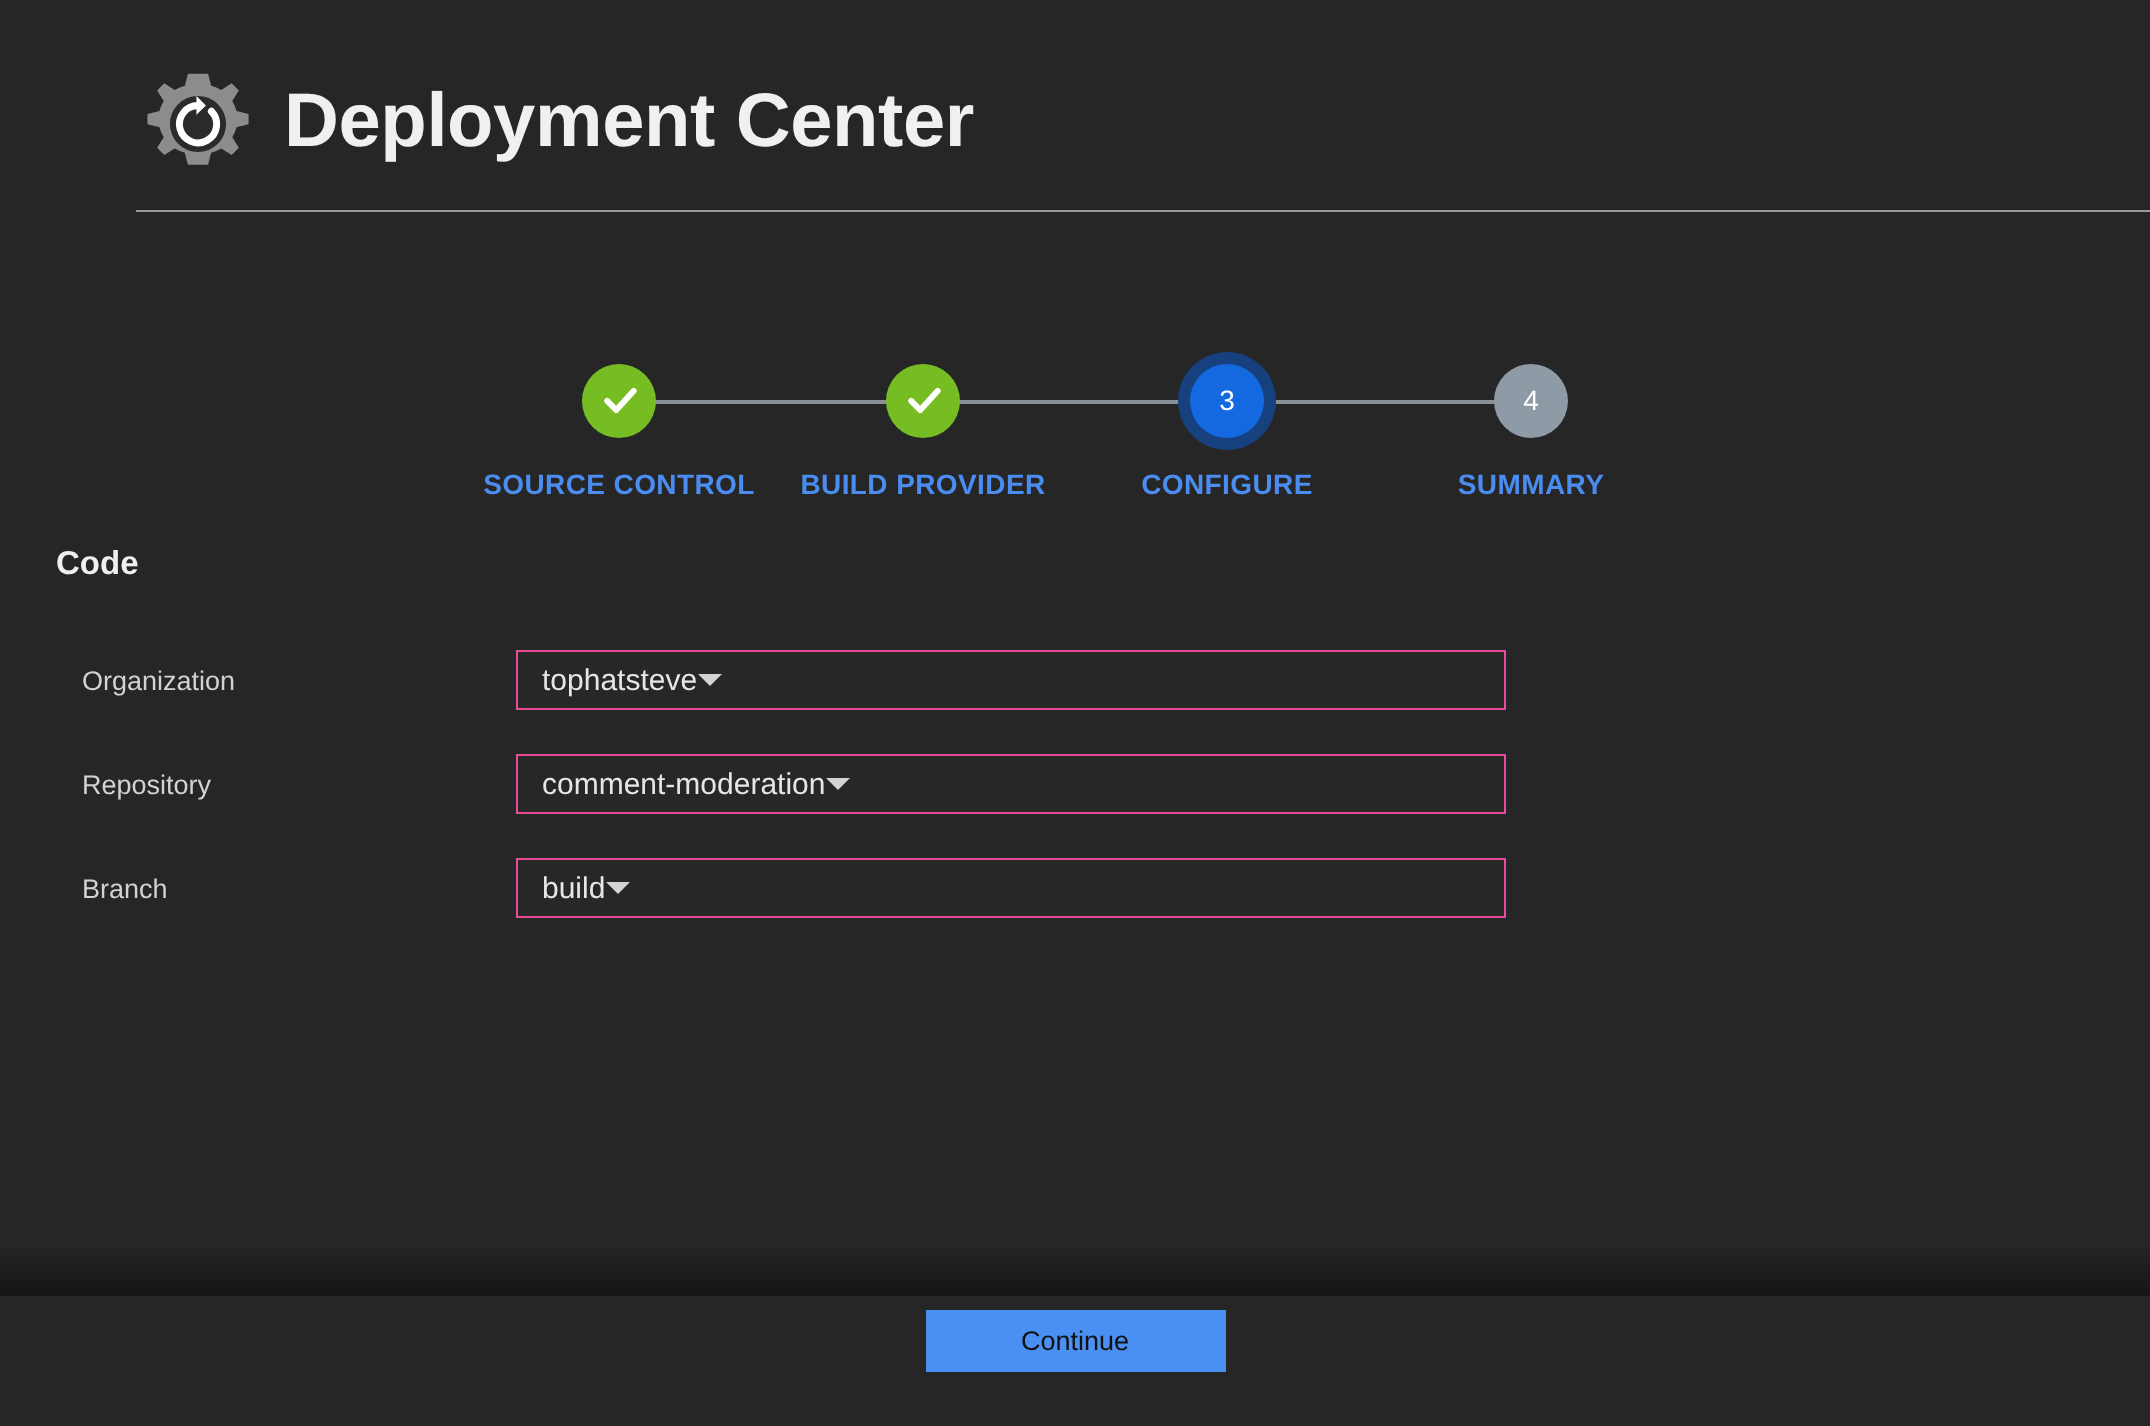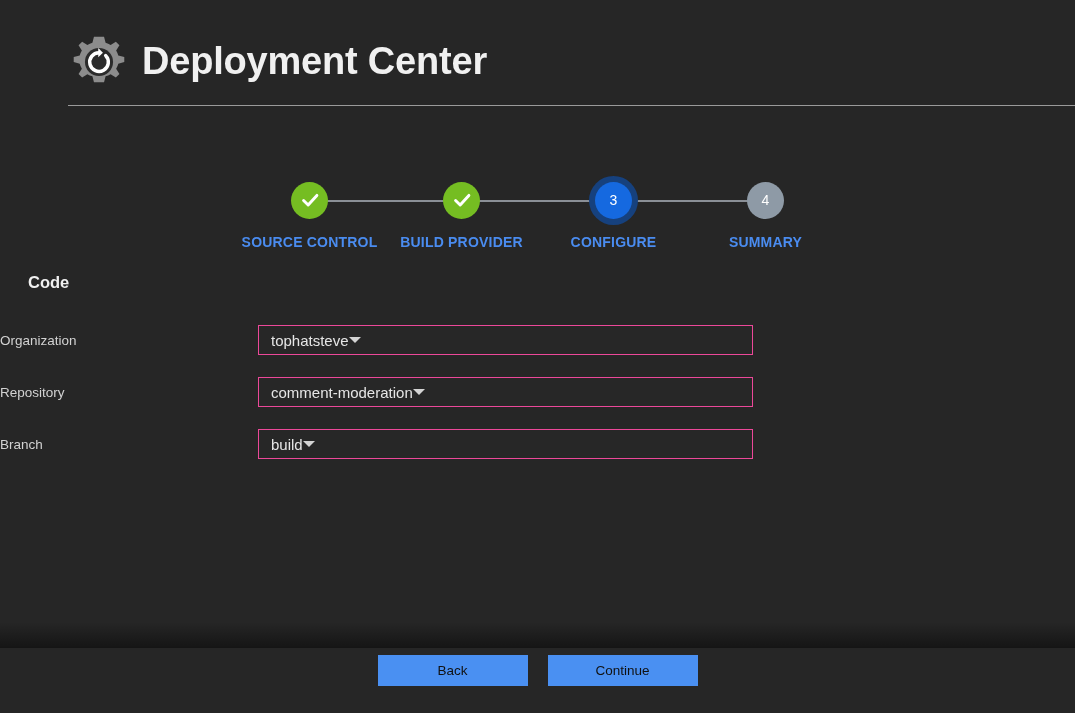--- a/index.html
+++ b/index.html
@@ -156,20 +156,21 @@
   .form {
     margin-top: 22px;
   }
   .form-row {
     display: flex;
     align-items: center;
     height: 52px;
   }
   .form-label {
     width: 258px;
+    padding-left: 41px;
     box-sizing: border-box;
     font-size: 13.5px;
     color: #d2d2d2;
   }
   .select {
     width: 495px;
     height: 30px;
     box-sizing: border-box;
     background: #272727;
     border: 1px solid #ec4899;
@@ -334,15 +335,14 @@
     <div class="select">
       <span class="value">build</span>
       <span class="caret"></span>
     </div>
   </div>
 
 </div>
 
 <div class="footer-shadow"></div>
 <div class="footer">
-  <button class="btn">Back</button>
   <button class="btn">Continue</button>
 </div>
 
 </body></html>

